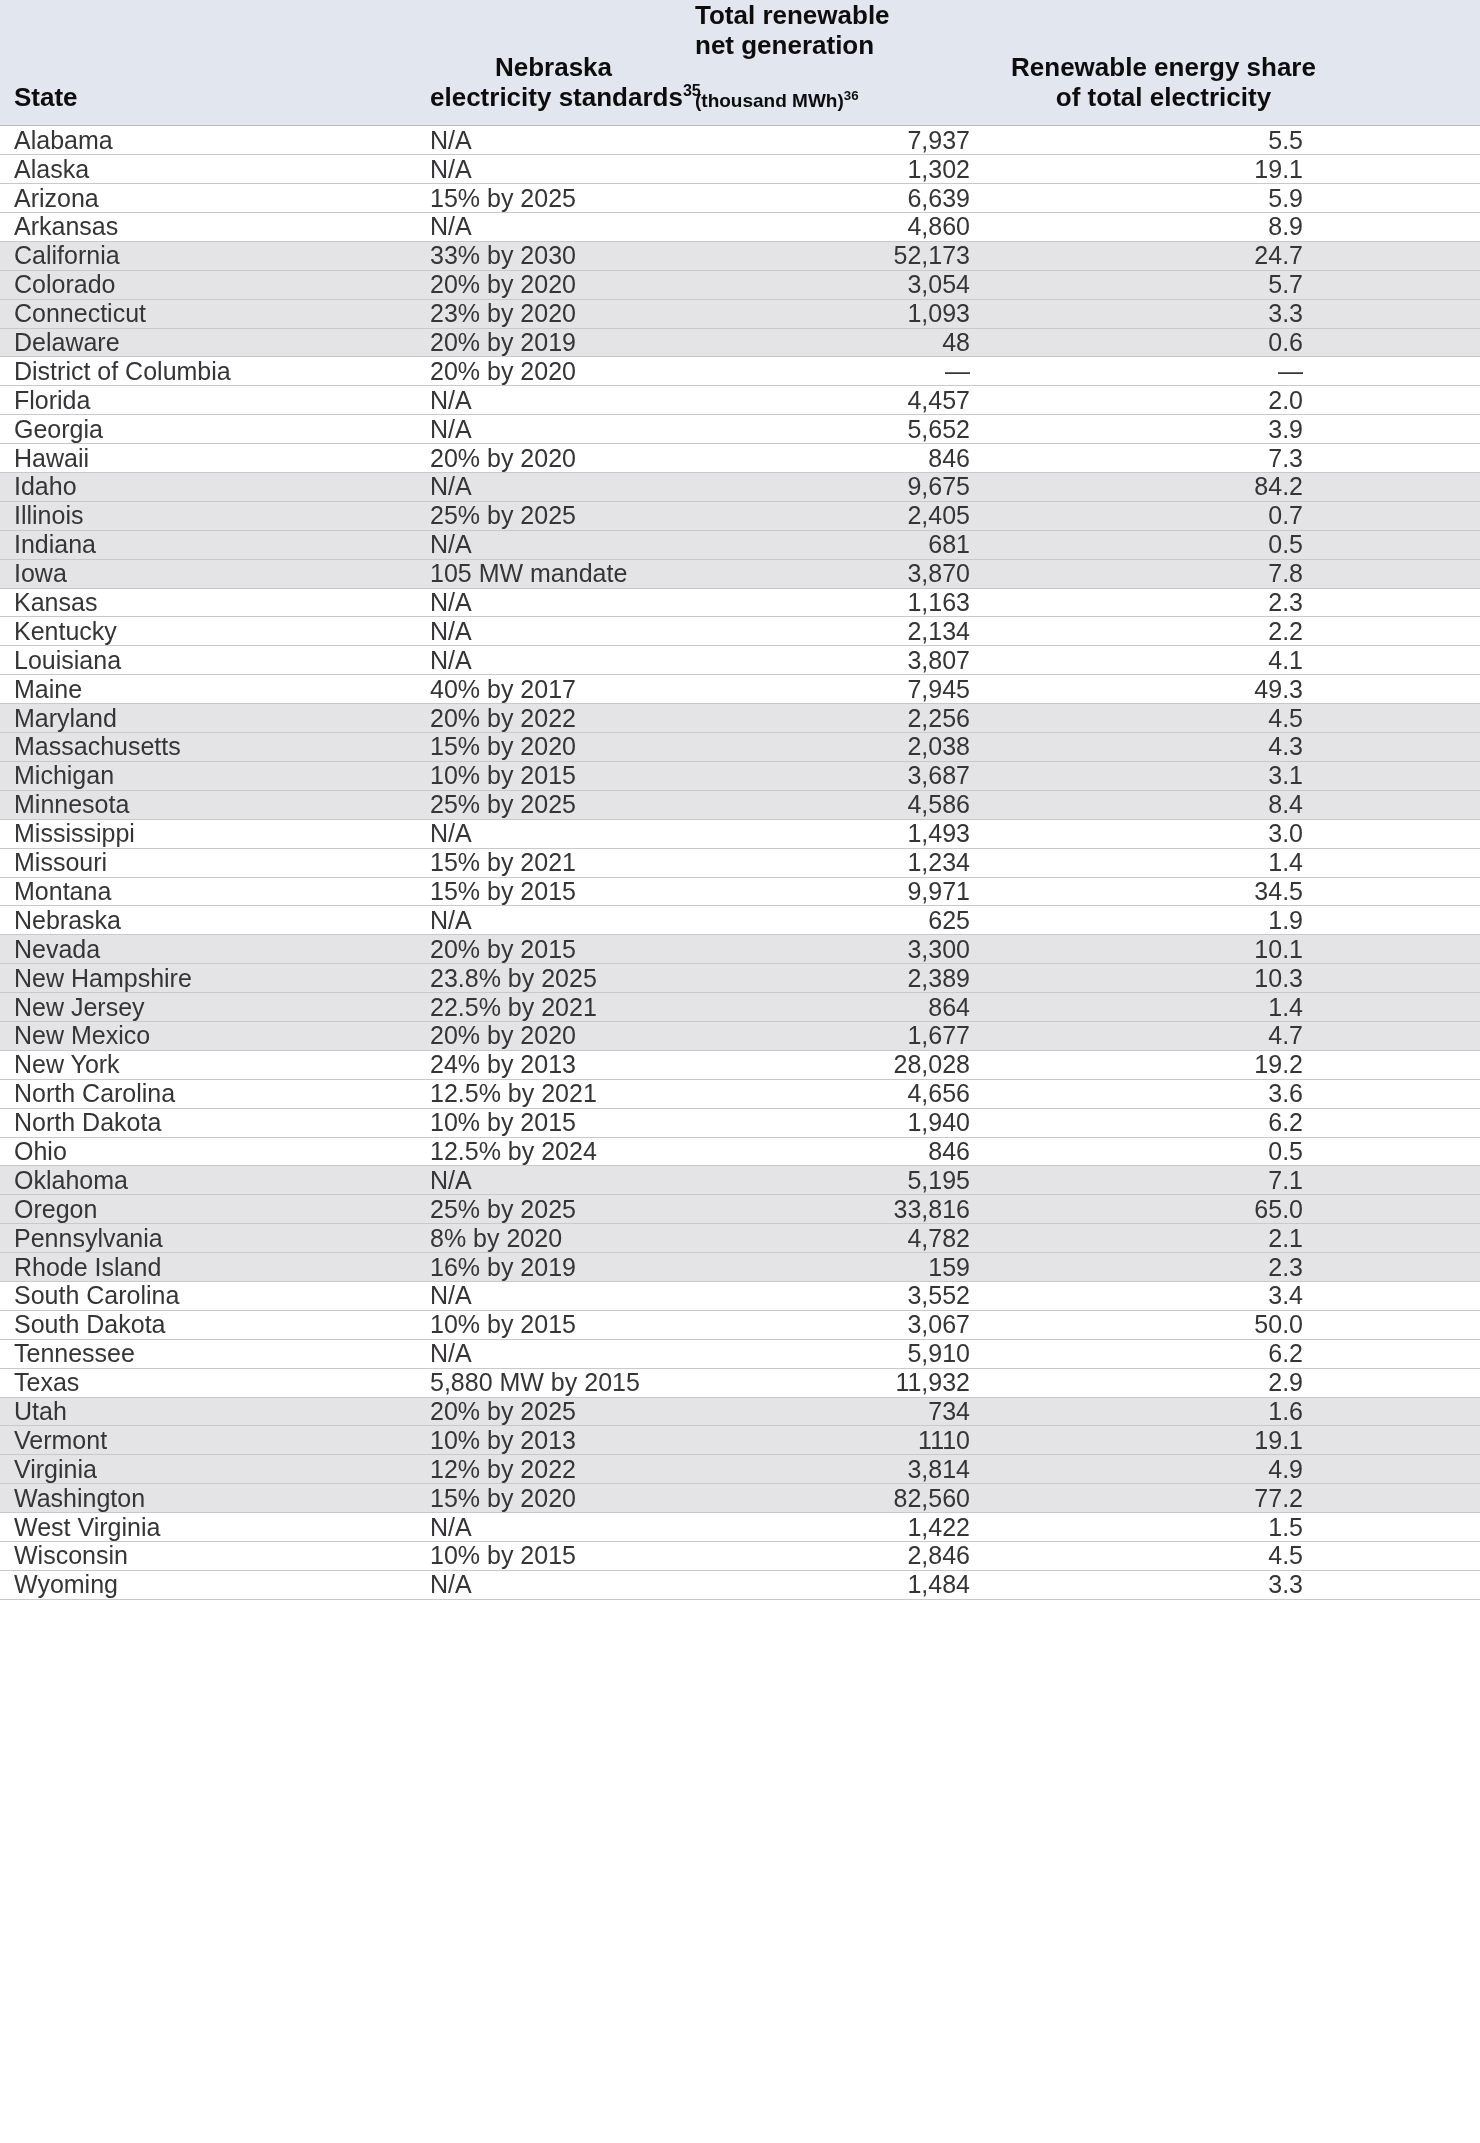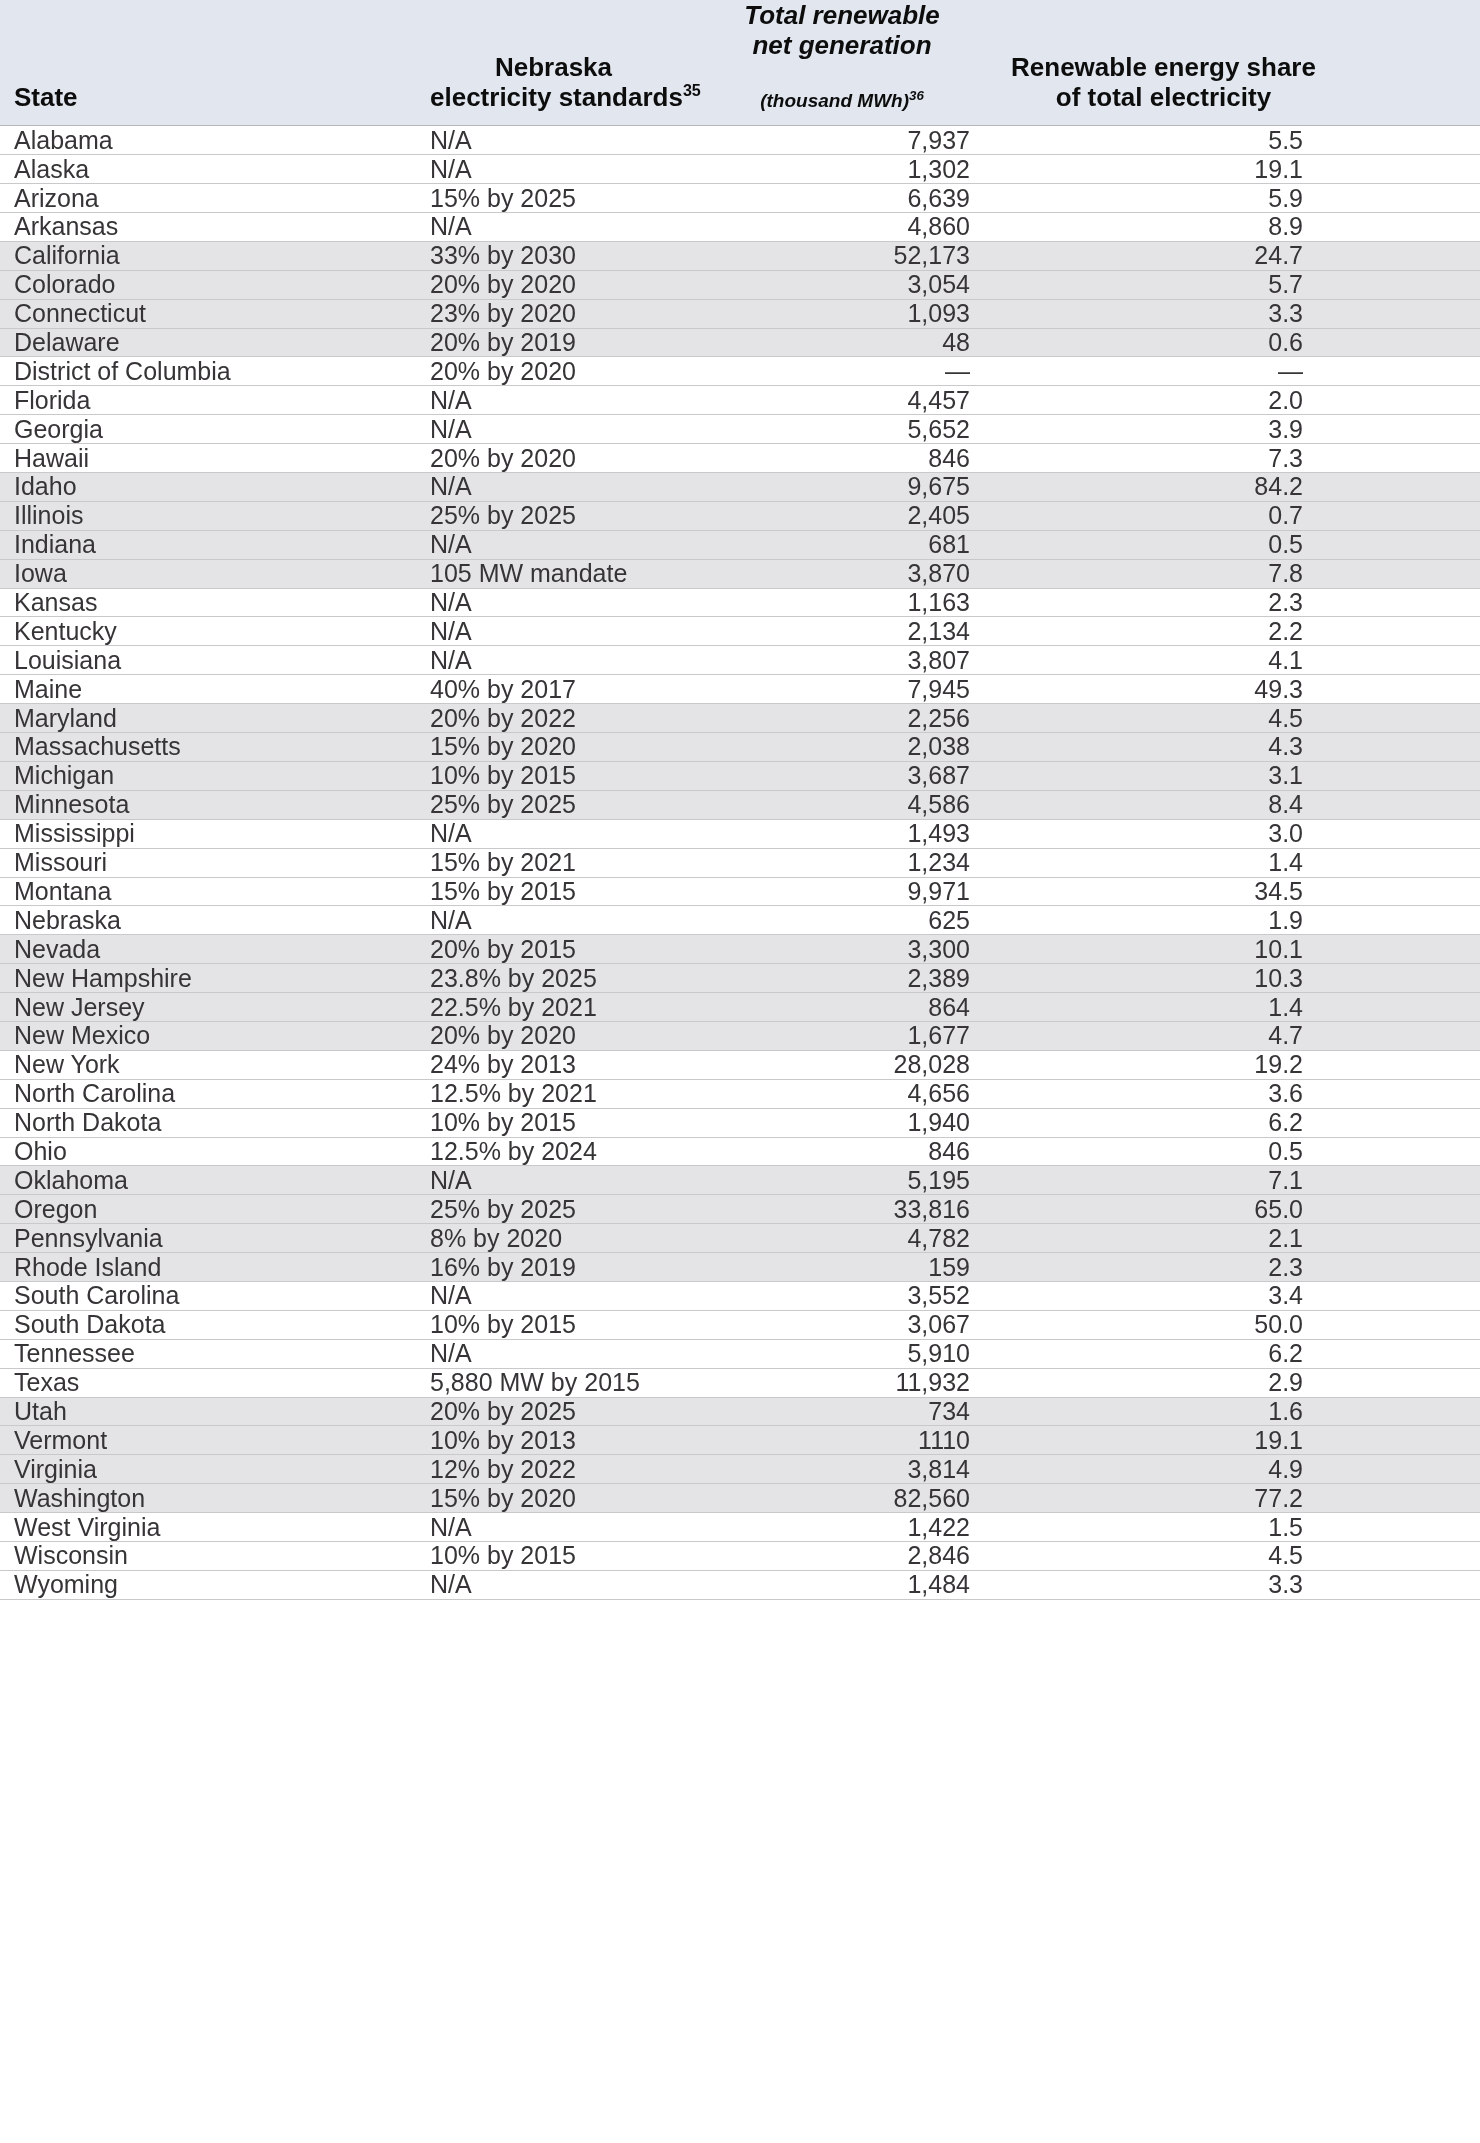--- a/index.html
+++ b/index.html
@@ -55,24 +55,23 @@
     text-align: left;
     padding-left: 14px;
     padding-bottom: 13px;
   }
   thead th.th-std {
     text-align: center;
     padding-bottom: 13px;
     padding-right: 18px;
   }
   thead th.th-gen {
-    text-align: center;
+    text-align: left;
     padding-bottom: 13px;
     padding-right: 6px;
-    font-style: italic;
   }
   thead th.th-share {
     text-align: center;
     padding-bottom: 13px;
     padding-right: 148px;
   }
   .hdr-line { display: block; white-space: nowrap; }
   .hdr-sub {
     display: block;
     font-size: 19px;

